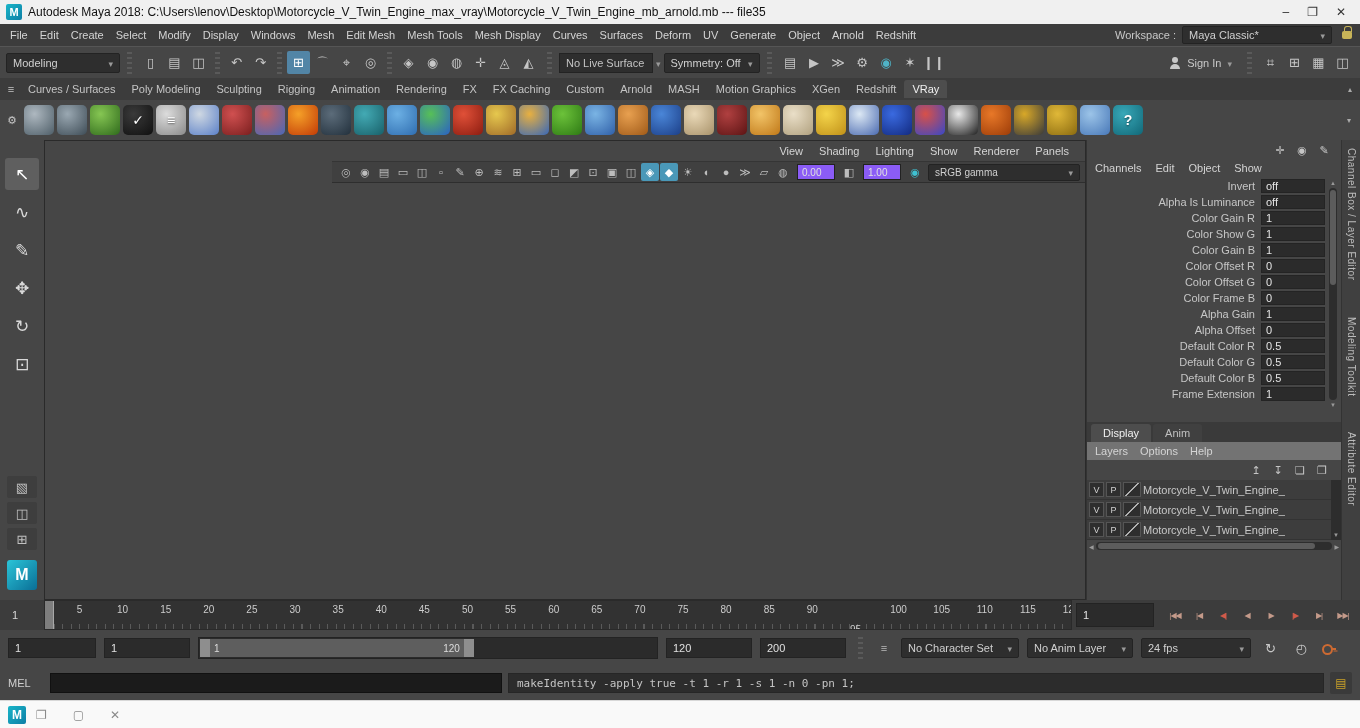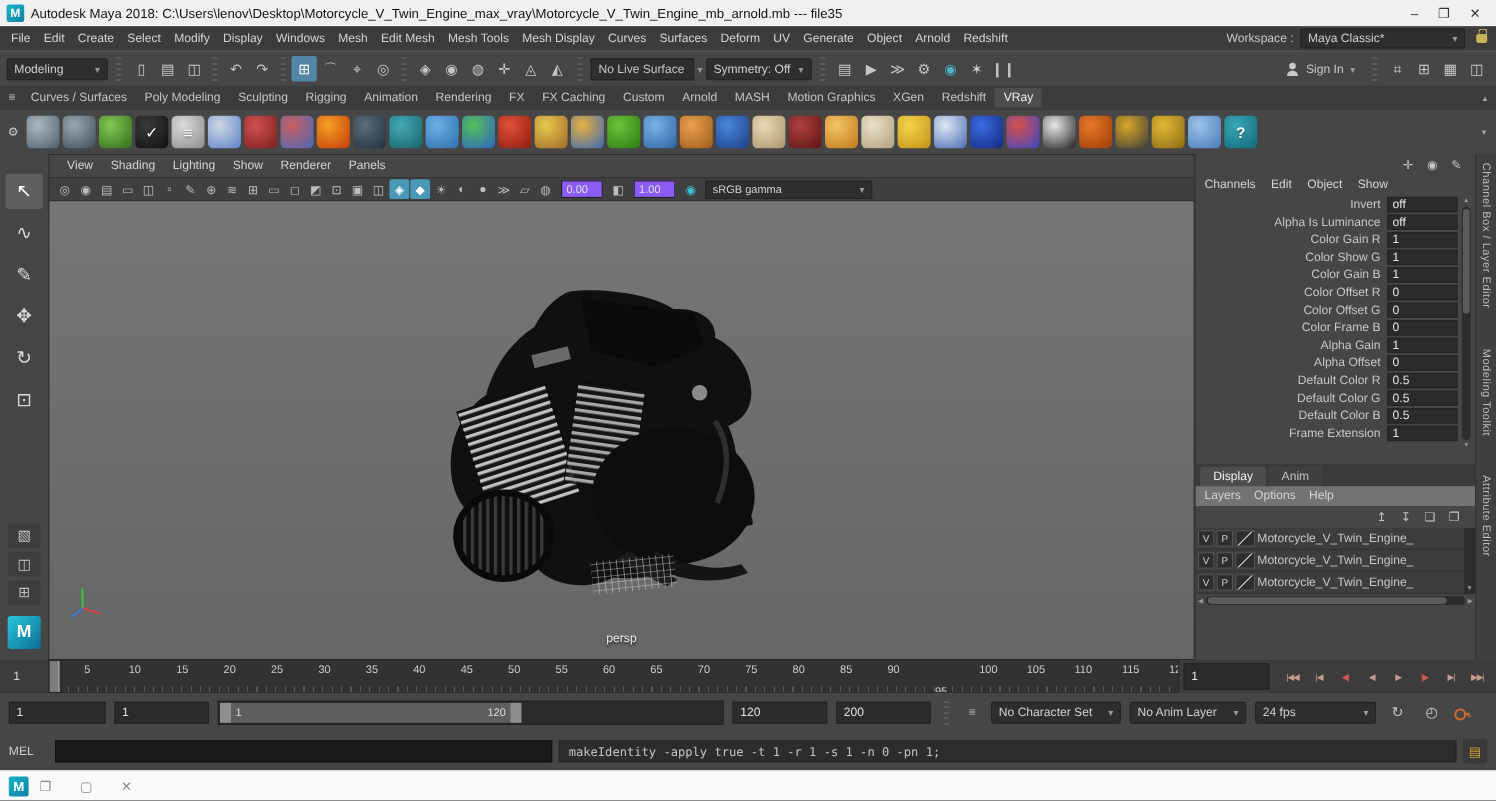--- a/index.html
+++ b/index.html
@@ -27,21 +27,21 @@
   .dropdown{ display:flex; align-items:center; justify-content:space-between; gap:6px;
     background:#2e2e2e; border:1px solid #232323; border-radius:2px; height:18px; padding:0 6px; color:#d0d0d0;}
   .dd-arrow::after{ content:"▾"; font-size:9px; color:#9a9a9a;}
   .workspace-dd{ width:150px; height:18px;}
   .lock-icon{ width:10px; height:8px; background:#c8b458; border-radius:2px; position:relative; margin-left:4px;}
   .lock-icon::before{ content:""; position:absolute; top:-5px; left:2px; width:6px; height:5px;
     border:1.5px solid #c8b458; border-bottom:none; border-radius:3px 3px 0 0;}
   
   .statusline{ flex:none; height:32px; background:#464646; border-top:1px solid #555;
     display:flex; align-items:center; gap:3px; padding:0 6px;}
-  .menuset-dd{ width:92px; height:20px;}
+  .menuset-dd{ width:114px; height:20px;}
   .sl-row{ display:flex; align-items:center; gap:1px;}
   .sl-divider{ width:5px; height:22px; margin:0 4px;
     background:repeating-linear-gradient(180deg,#5a5a5a 0 2px,transparent 2px 5px);}
   .icon-btn{ width:23px; height:23px; display:flex; align-items:center; justify-content:center;
     color:#c6c6c6; font-size:13px; border-radius:2px; flex:none;}
   .icon-btn.small{ width:18px; height:18px; font-size:11px;}
   .icon-btn.active{ background:#5285a6; color:#fff;}
   .sl-field{ width:94px; height:20px; background:#2e2e2e; border:1px solid #232323;
     display:flex; align-items:center; padding:0 6px; color:#c4c4c4;}
   .symmetry-dd{ width:96px; height:20px;}
@@ -66,21 +66,21 @@
   .tool-btn{ width:34px; height:32px; display:flex; align-items:center; justify-content:center;
     color:#d8d8d8; font-size:17px; border-radius:3px; margin-bottom:6px;}
   .tool-btn.active{ background:#5f5f5f; color:#ffffff;}
   .toolbox-gap{ flex:1;}
   .layout-btn{ width:30px; height:22px; display:flex; align-items:center; justify-content:center;
     color:#c0c0c0; font-size:13px; margin-bottom:4px; background:#3e3e3e; border-radius:2px;}
   .maya-logo{ width:30px; height:30px; margin:6px 0 10px; border-radius:3px;
     background:linear-gradient(135deg,#2bc5d8,#0a6e96); color:#fff; font-weight:bold; font-size:16px;
     display:flex; align-items:center; justify-content:center;}
   
-  .viewport{ flex:1; display:flex; flex-direction:column; border:1px solid #2a2a2a; min-width:0;}
+  .viewport{ flex:1; display:flex; flex-direction:column; border:1px solid #2a2a2a; min-width:0;align-items:flex-end;}
   .vp-menubar{ flex:none; height:20px; background:#464646; display:flex; align-items:center; padding:0 8px;}
   .vp-menu{ padding:2px 8px; color:#d4d4d4;}
   .vp-toolbar{ flex:none; height:22px; background:#404040; border-top:1px solid #353535; border-bottom:1px solid #2e2e2e;
     display:flex; align-items:center; gap:2px; padding:0 5px;}
   .vp-icon{ width:18px; height:18px; display:flex; align-items:center; justify-content:center;
     color:#bdbdbd; font-size:11px; border-radius:2px; flex:none;}
   .vp-icon.active{ background:#4a98b8; color:#fff;}
   .vp-field{ width:38px; height:16px; background:#8b5cf6; border:1px solid #222;
     display:flex; align-items:center; padding:0 4px; font-size:10px; color:#e0e0e0; margin:0 3px;}
   .cm-icon{ color:#3fc1d1 !important; }

